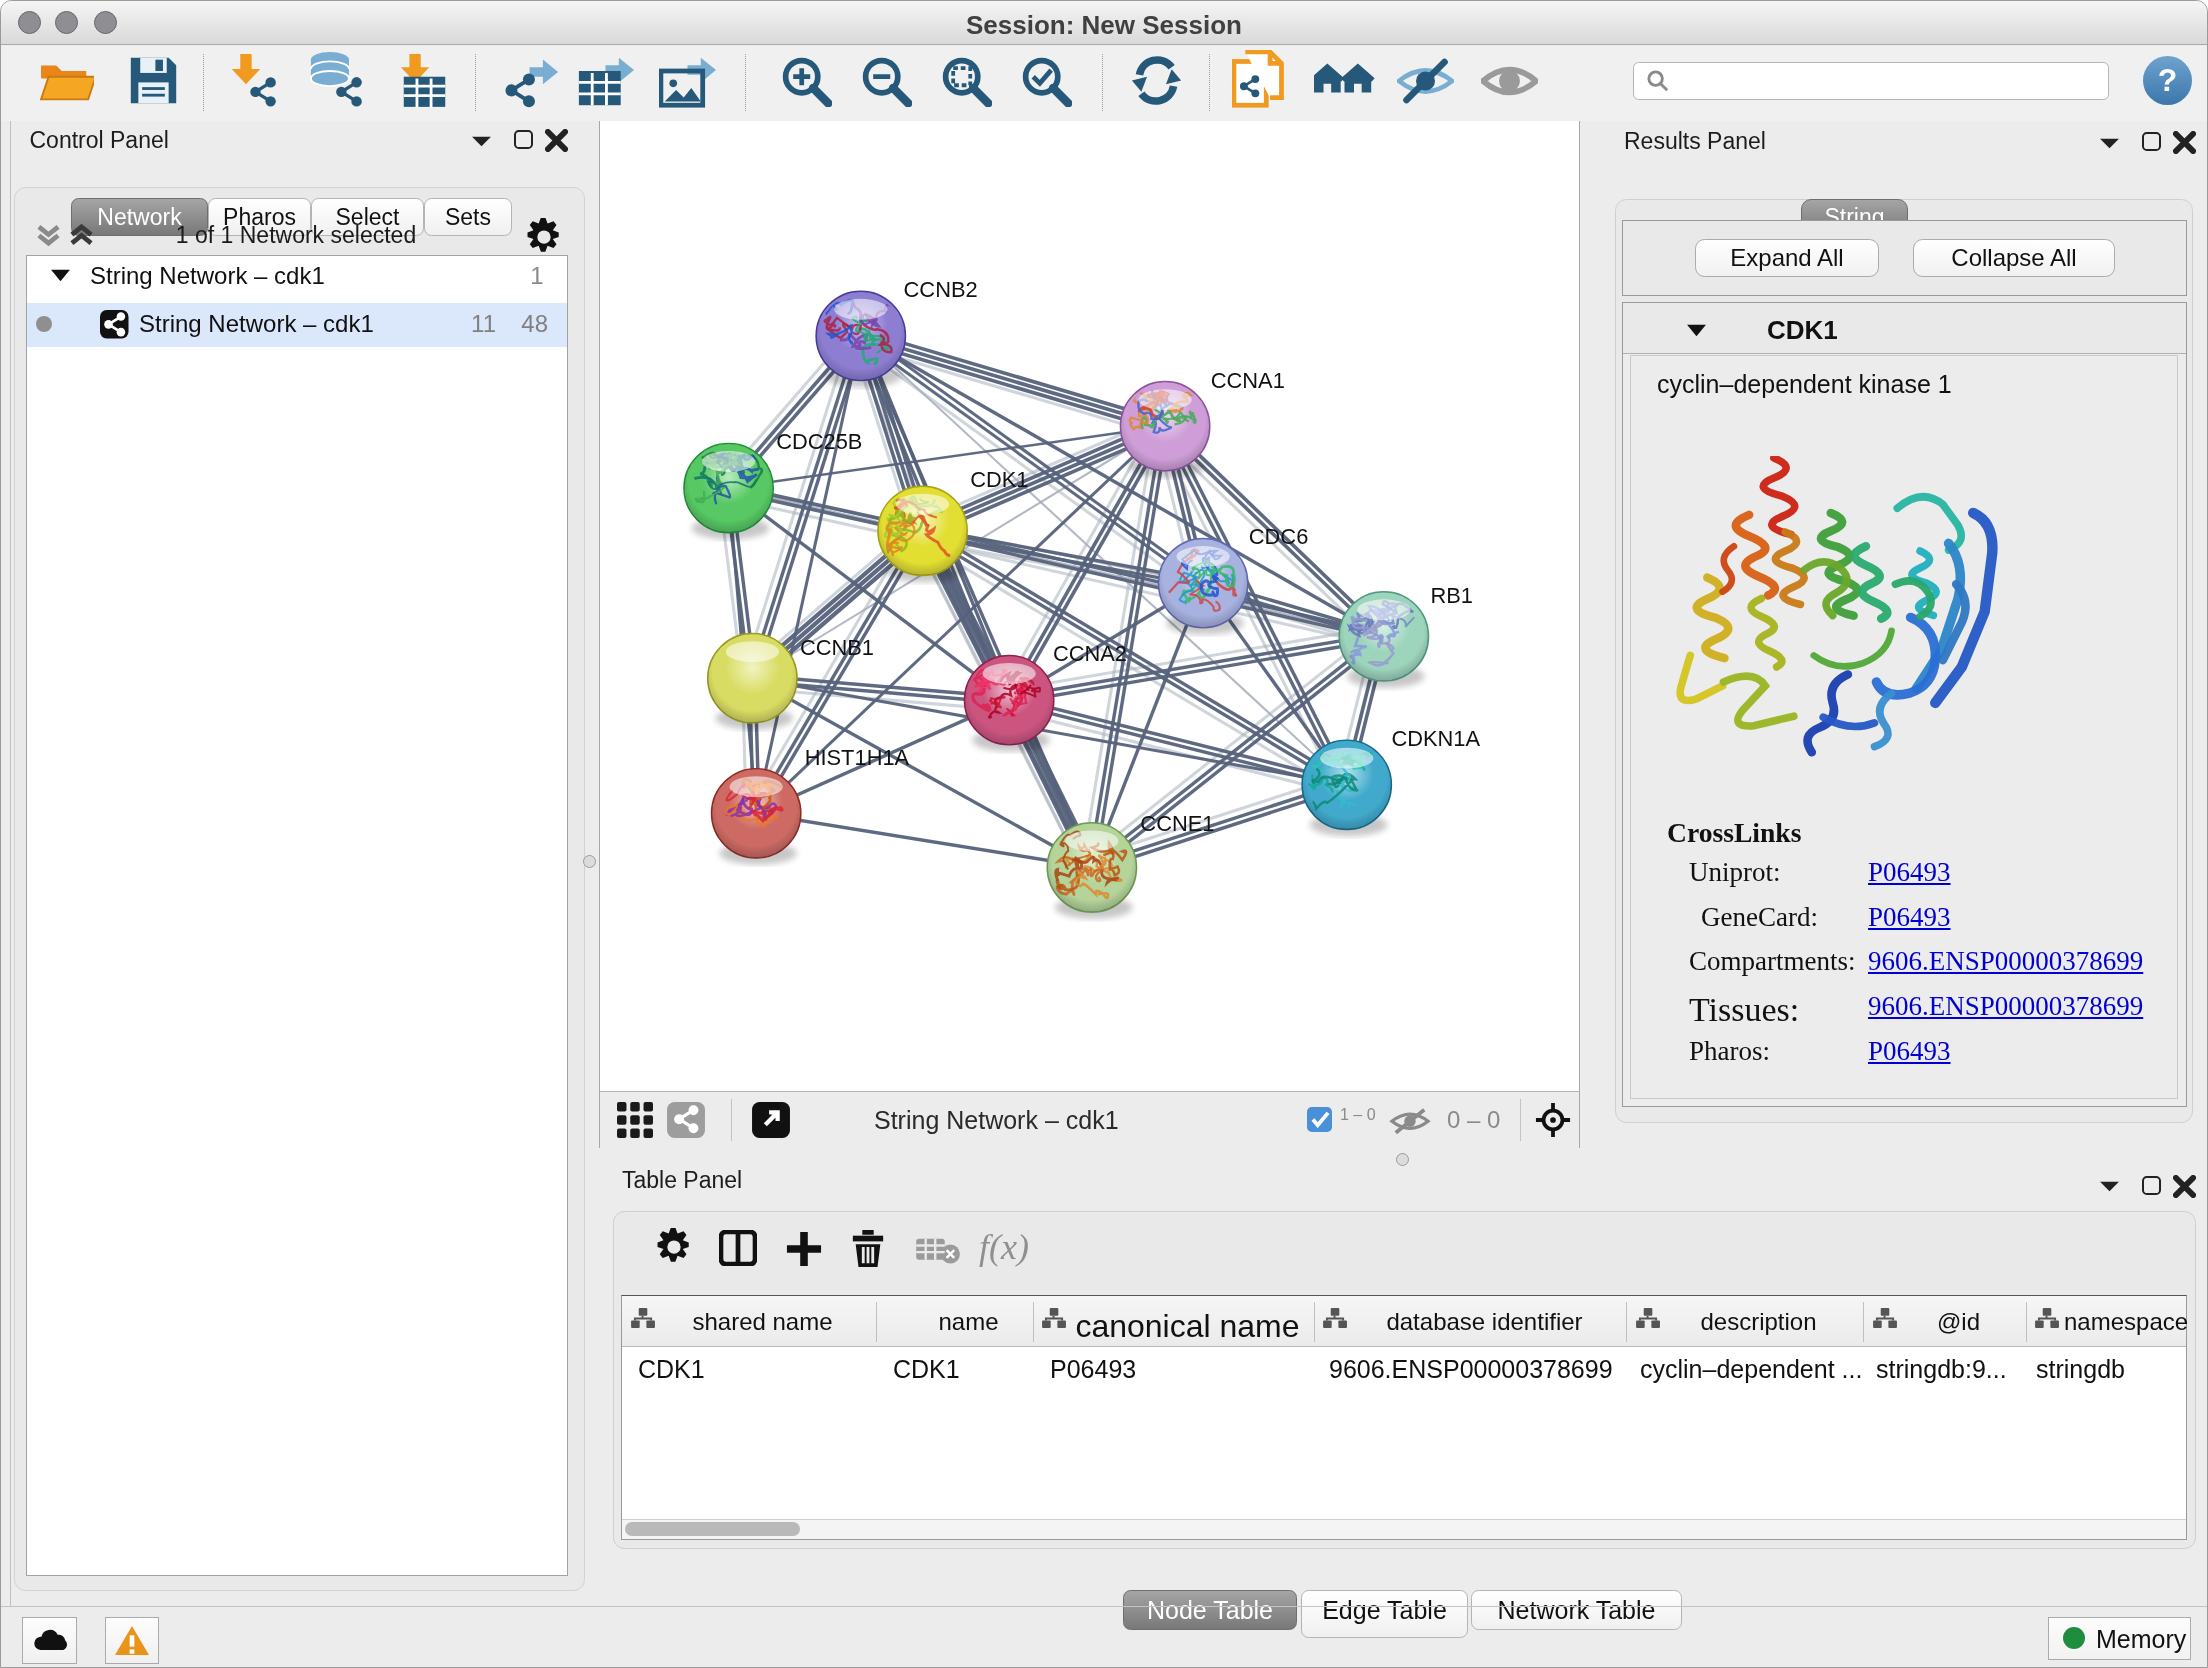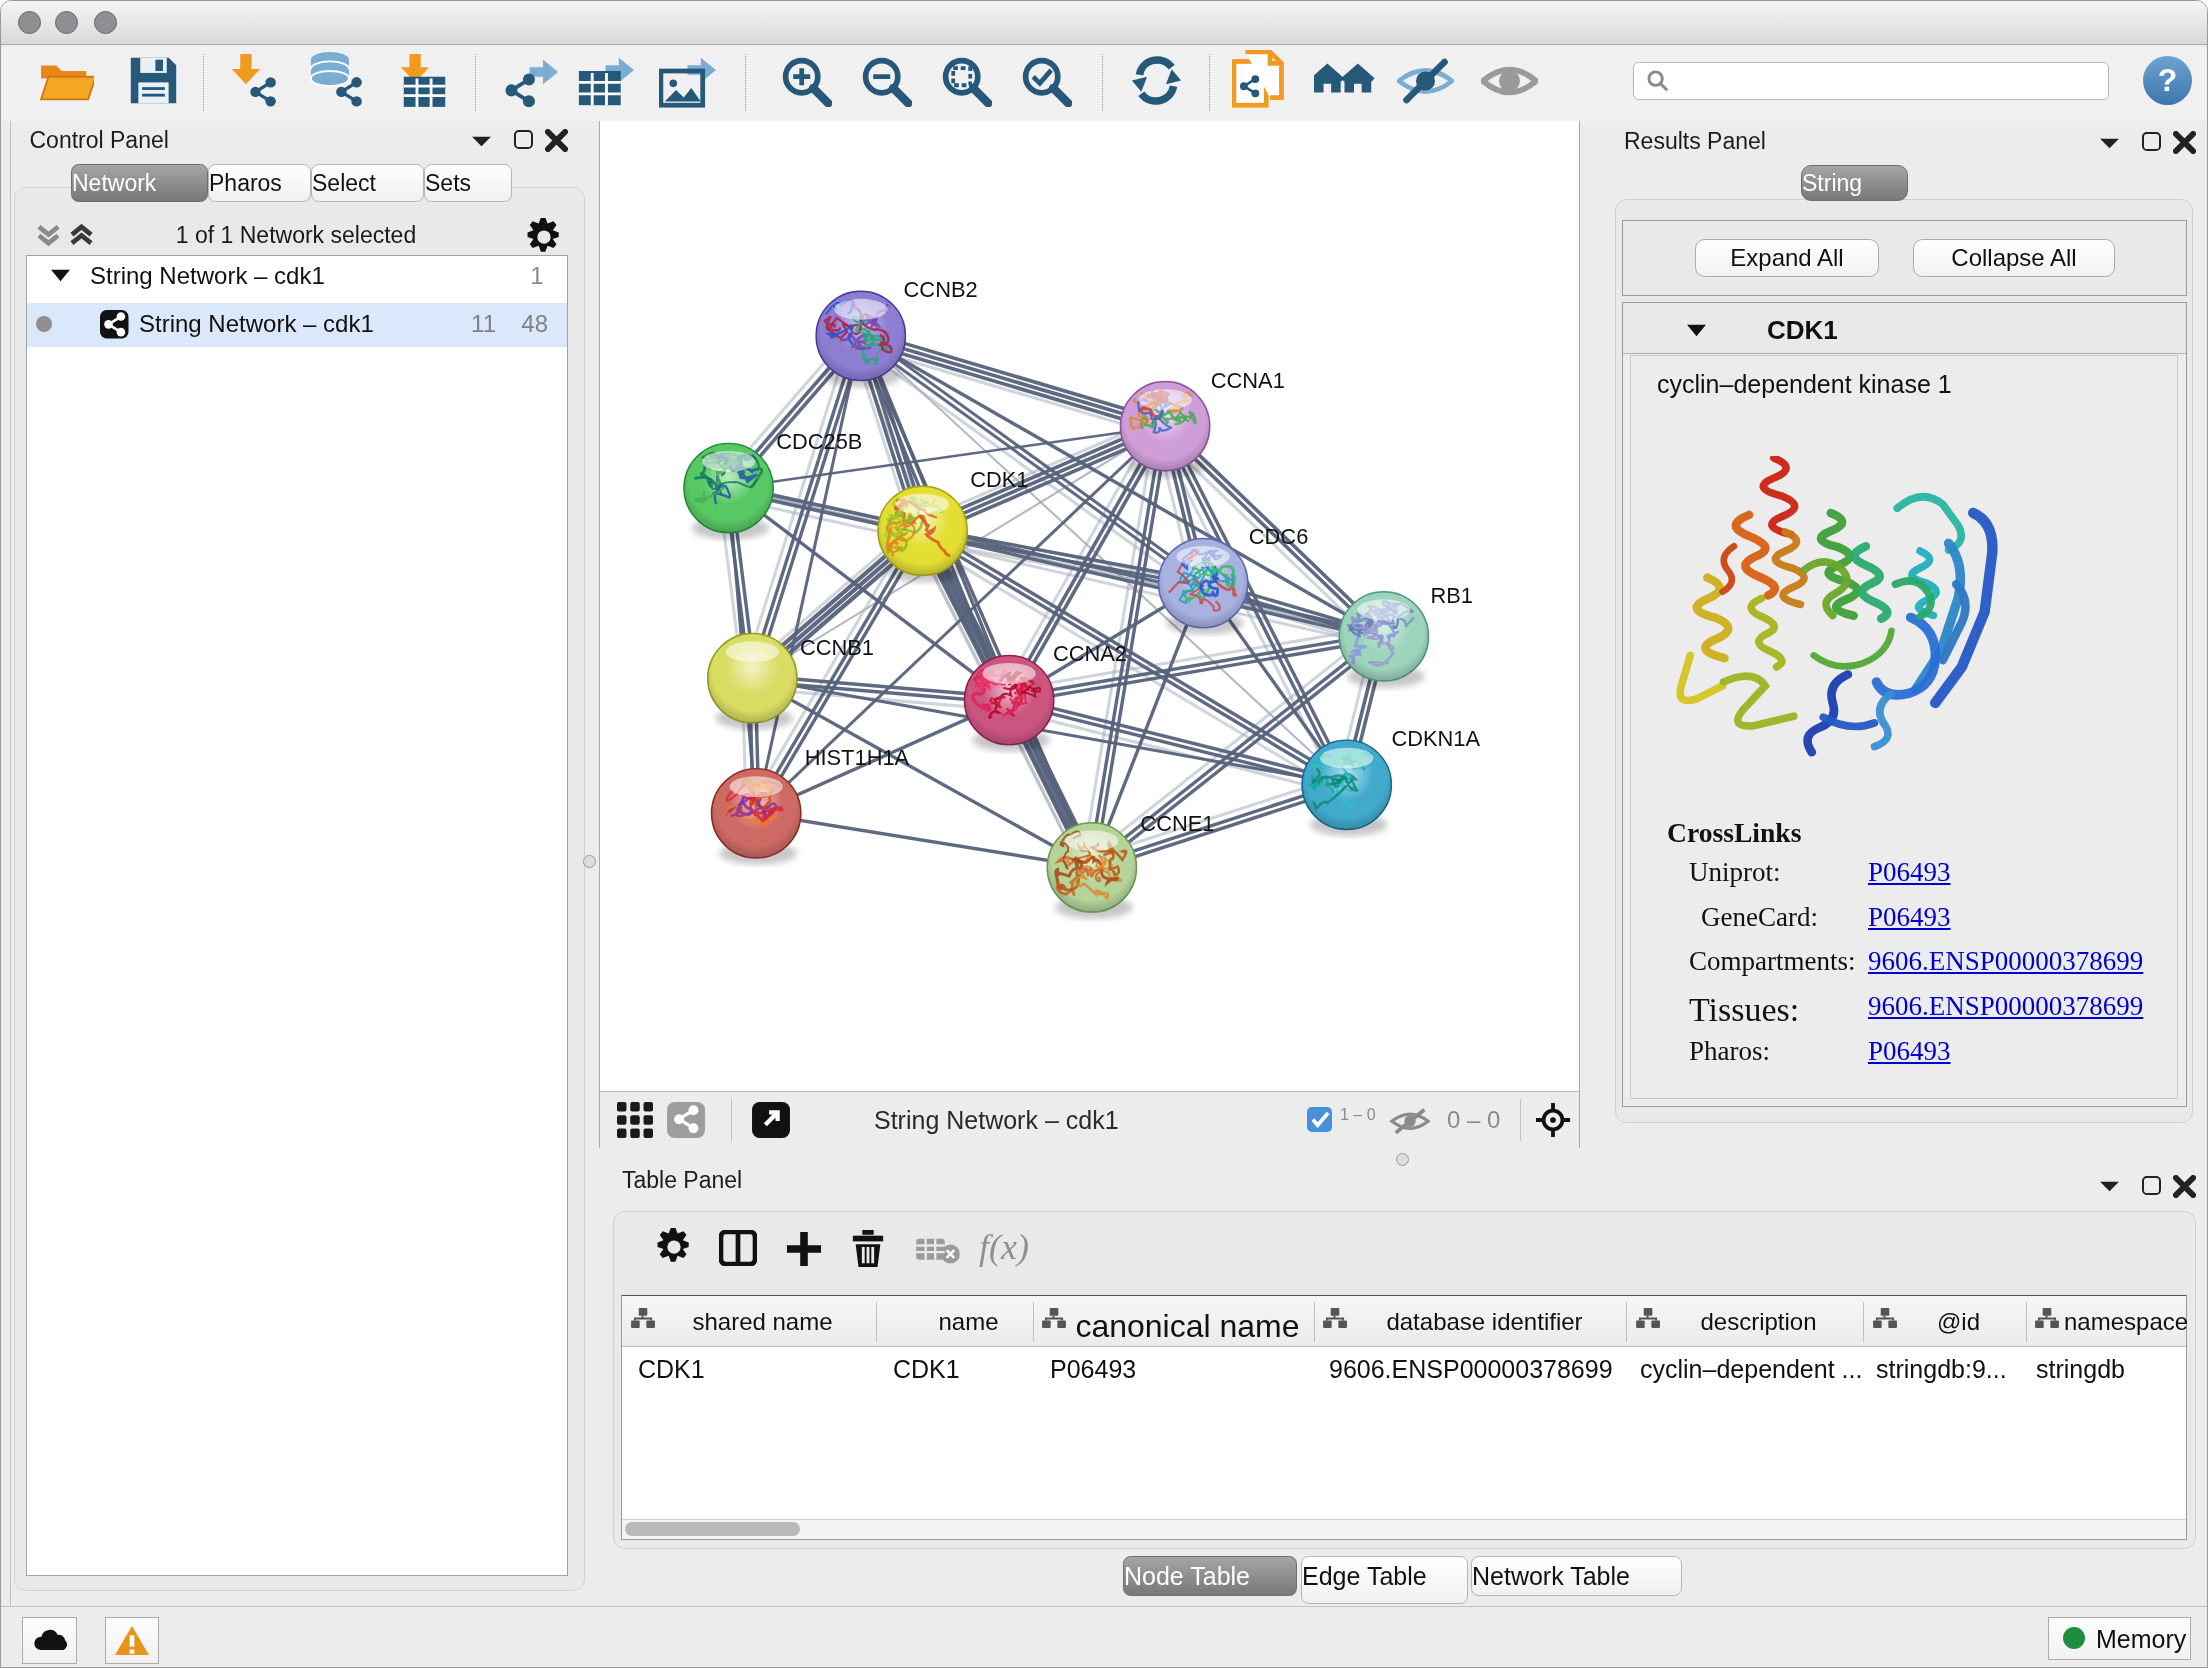--- a/index.html
+++ b/index.html
@@ -10,33 +10,34 @@
   background:linear-gradient(#f5f5f5,#d9d9d9);border-bottom:1px solid #a9a9a9;}
 .tl{width:23px;height:23px;border-radius:50%;background:#8e8e93;
   border:1px solid #67676c;top:9.5px;}
 .title{width:100%;text-align:center;top:8.6px;font-size:26px;font-weight:bold;color:#404040;}
 .toolbar{left:0;top:45px;width:2208px;height:75px;background:#f0f0f0;}
 .tsep{top:53px;height:57px;width:0;border-left:1.9px dotted #9a9a9a;}
 .searchbox{left:1632px;top:61px;width:476px;height:38px;background:#fff;
   border:1px solid #b5b5b5;border-radius:5.7px;}
 .panelhead{font-size:23px;color:#1c1c1c;}
 .whitebox{background:#fff;border:1px solid #a2a2a2;}
-.tabbtn{display:inline-block;font-size:23px;color:#111;
-  background:linear-gradient(#ffffff,#f0f0f0);border:1px solid #b4b4b4;}
+.tabbtn{display:inline-block;text-align:center;font-size:23px;color:#111;
+  background:linear-gradient(#ffffff,#f0f0f0);border:1px solid #b4b4b4;margin-top:34px;}
 .tabsel{background:linear-gradient(#a5a5a5,#787878);color:#fff;border:1px solid #6e6e6e;}
 .link{color:#0000d0;text-decoration:underline;}
 .serif{font-family:"Liberation Serif",serif;}
 .handle{width:13.3px;height:13.3px;border-radius:50%;background:#dcdcdc;border:1px solid #9a9a9a;}
 </style></head>
 <body>
 <div id="win">
 <div class="abs titlebar"></div>
 <div class="abs tl" style="left:17px;"></div>
 <div class="abs tl" style="left:54px;"></div>
 <div class="abs tl" style="left:93px;"></div>
+<div class="abs title">Session: New Session</div>
 <div class="abs toolbar"></div>
 <svg class="abs" style="left:38px;top:55px;" width="55" height="49" viewBox="0 0 58 52">
 <path d="M2 10 h16 l6 6 h26 v8 h-48 z" fill="#e8861a"></path>
 <path d="M2 46 L10 22 h50 L52 46 z" fill="#f5a623" stroke="#c97b12" stroke-width="2"></path>
 </svg>
     <svg class="abs" style="left:126px;top:53px;" width="53" height="53" viewBox="0 0 56 56">
 <path d="M4 4 h40 l8 8 v40 h-48 z" fill="#26587a"></path>
 <rect x="14" y="4" width="28" height="16" fill="#e8f1f8"></rect>
 <rect x="30" y="6" width="8" height="12" fill="#26587a"></rect>
 <rect x="12" y="30" width="32" height="22" fill="#e8f1f8"></rect>

